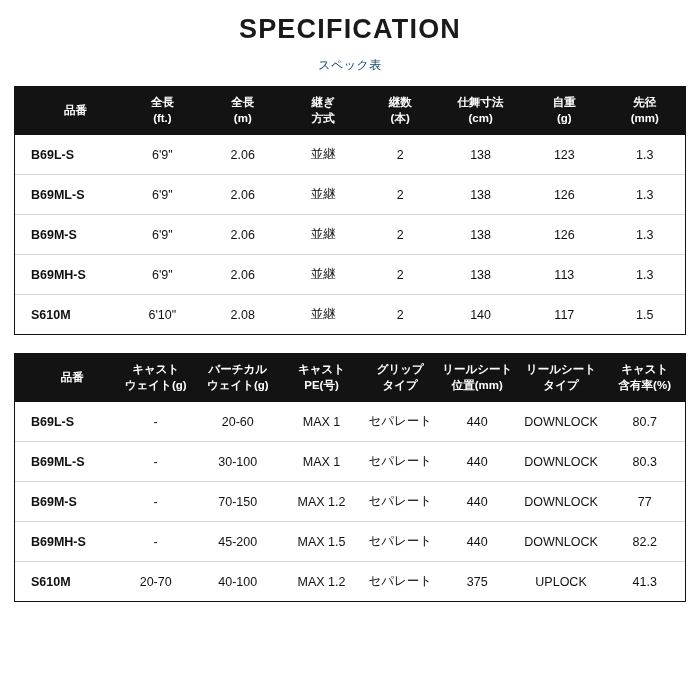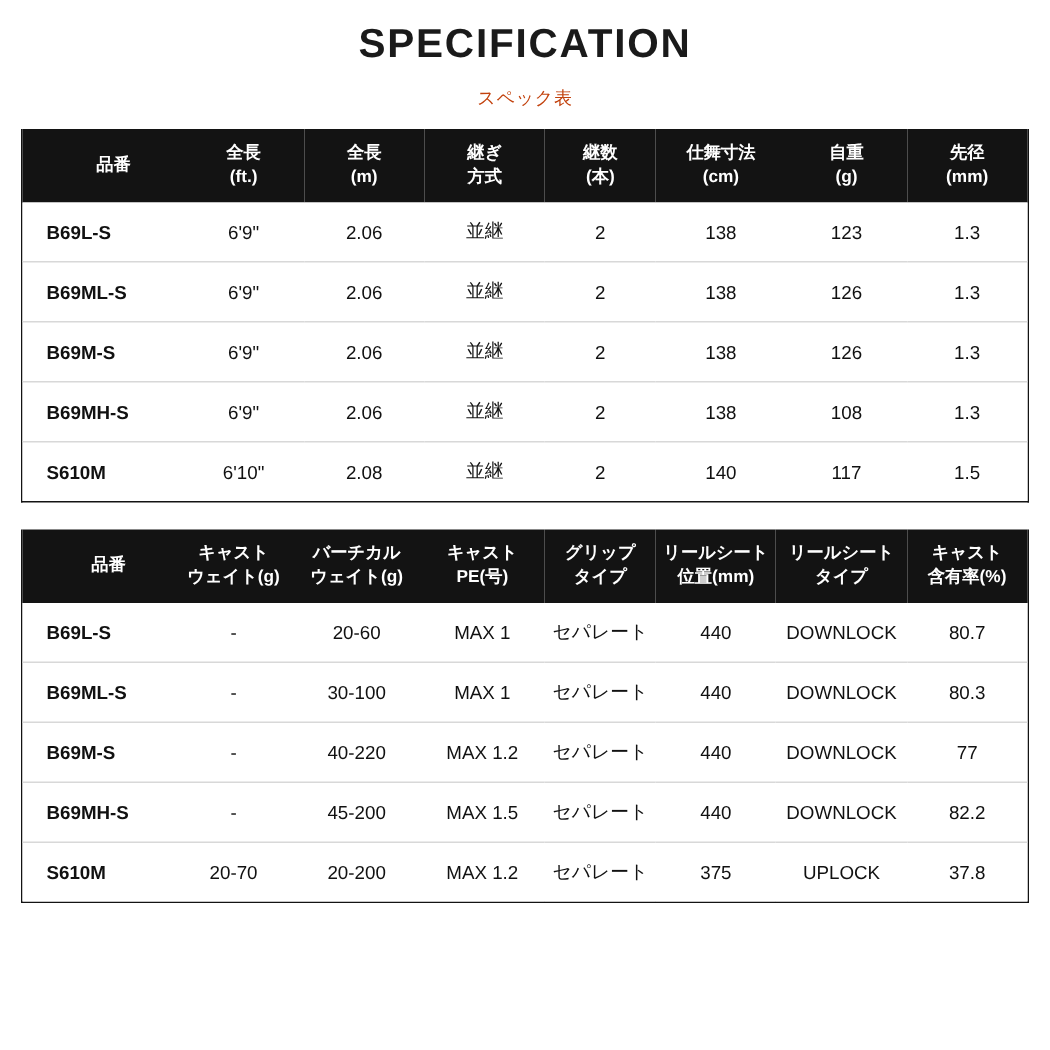--- a/index.html
+++ b/index.html
@@ -26,21 +26,21 @@
     font-size: 27px;
     font-weight: bold;
     letter-spacing: 1.2px;
     color: #1a1a1a;
     margin: 14px 0 12px 0;
     line-height: 1.15;
   }
   .subtitle {
     text-align: center;
     font-size: 12px;
-    color: #c2410c;
+    color: #0c4a6e;
     margin: 4px 0 12px 0;
     letter-spacing: 0.5px;
   }
   table {
     width: 100%;
     border-collapse: collapse;
     table-layout: fixed;
   }
   thead th {
     background: #131313;
@@ -175,21 +175,21 @@
           <td>126</td>
           <td>1.3</td>
         </tr>
         <tr>
           <td class="first-col">B69MH-S</td>
           <td>6'9"</td>
           <td>2.06</td>
           <td>並継</td>
           <td>2</td>
           <td>138</td>
-          <td>108</td>
+          <td>113</td>
           <td>1.3</td>
         </tr>
         <tr>
           <td class="first-col">S610M</td>
           <td>6'10"</td>
           <td>2.08</td>
           <td>並継</td>
           <td>2</td>
           <td>140</td>
           <td>117</td>
@@ -263,44 +263,44 @@
           <td>30-100</td>
           <td>MAX 1</td>
           <td>セパレート</td>
           <td>440</td>
           <td>DOWNLOCK</td>
           <td>80.3</td>
         </tr>
         <tr>
           <td class="first-col">B69M-S</td>
           <td>-</td>
-          <td>40-220</td>
+          <td>70-150</td>
           <td>MAX 1.2</td>
           <td>セパレート</td>
           <td>440</td>
           <td>DOWNLOCK</td>
           <td>77</td>
         </tr>
         <tr>
           <td class="first-col">B69MH-S</td>
           <td>-</td>
           <td>45-200</td>
           <td>MAX 1.5</td>
           <td>セパレート</td>
           <td>440</td>
           <td>DOWNLOCK</td>
           <td>82.2</td>
         </tr>
         <tr>
           <td class="first-col">S610M</td>
           <td>20-70</td>
-          <td>20-200</td>
+          <td>40-100</td>
           <td>MAX 1.2</td>
           <td>セパレート</td>
           <td>375</td>
           <td>UPLOCK</td>
-          <td>37.8</td>
+          <td>41.3</td>
         </tr>
       </tbody>
     </table>
   </div>
 
 </div>
 
 </body></html>

